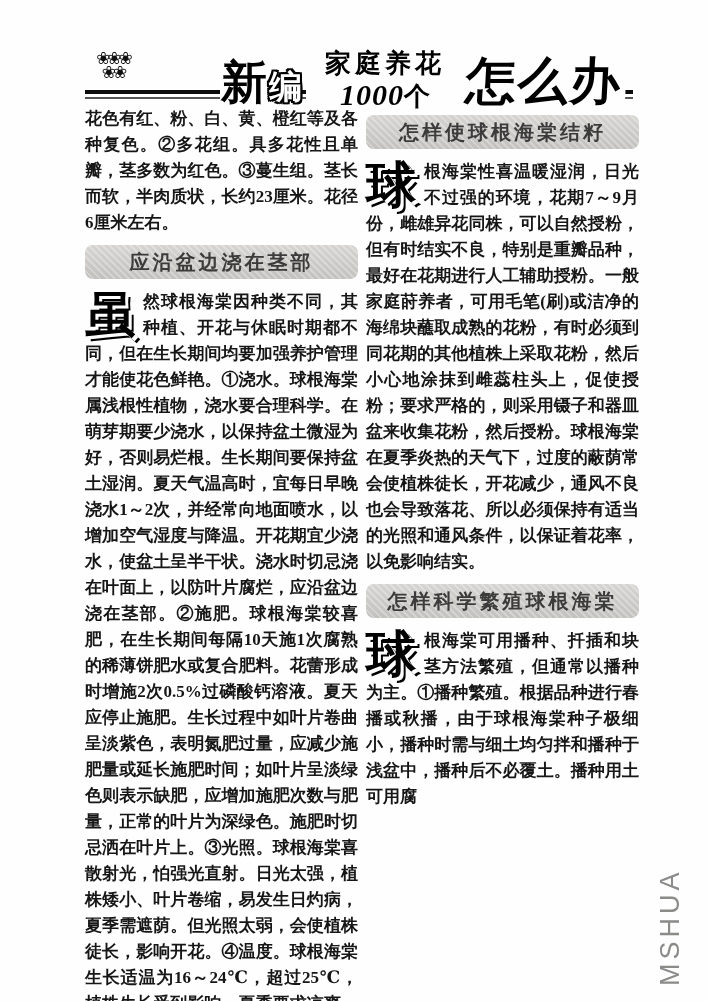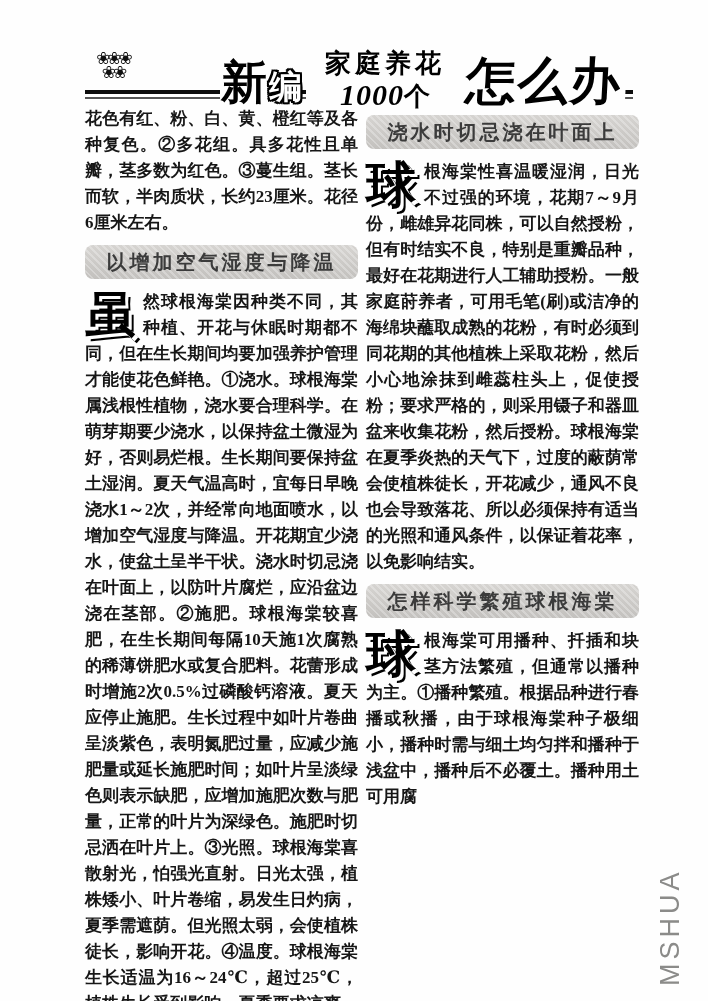--- a/index.html
+++ b/index.html
@@ -95,26 +95,26 @@
   <div class="t-xin">新</div>
   <div class="t-bian">编</div>
   <div class="t-stack">
     <span class="line1">家庭养花</span>
     <span class="line2"><span class="num">1000</span><span class="ge">个</span></span>
   </div>
   <div class="t-zmb">怎么办</div>
 
   <section class="col col-left">
     <p>花色有红、粉、白、黄、橙红等及各种复色。②多花组。具多花性且单瓣，茎多数为红色。③蔓生组。茎长而软，半肉质状，长约23厘米。花径6厘米左右。</p>
-    <div class="section-heading">以增加空气湿度与降温</div>
+    <div class="section-heading">应沿盆边浇在茎部</div>
     <p><span class="dropcap">虽</span><span>然球根海棠因种类不同，其种植、开花与休眠时期都不同，但在生长期间均要加强养护管理才能使花色鲜艳。①浇水。球根海棠属浅根性植物，浇水要合理科学。在萌芽期要少浇水，以保持盆土微湿为好，否则易烂根。生长期间要保持盆土湿润。夏天气温高时，宜每日早晚浇水1～2次，并经常向地面喷水，以增加空气湿度与降温。开花期宜少浇水，使盆土呈半干状。浇水时切忌浇在叶面上，以防叶片腐烂，应沿盆边浇在茎部。②施肥。球根海棠较喜肥，在生长期间每隔10天施1次腐熟的稀薄饼肥水或复合肥料。花蕾形成时增施2次0.5%过磷酸钙溶液。夏天应停止施肥。生长过程中如叶片卷曲呈淡紫色，表明氮肥过量，应减少施肥量或延长施肥时间；如叶片呈淡绿色则表示缺肥，应增加施肥次数与肥量，正常的叶片为深绿色。施肥时切忌洒在叶片上。③光照。球根海棠喜散射光，怕强光直射。日光太强，植株矮小、叶片卷缩，易发生日灼病，夏季需遮荫。但光照太弱，会使植株徒长，影响开花。④温度。球根海棠生长适温为16～24℃，超过25℃，植株生长受到影响。夏季要求凉爽、通风，而气温超过32℃，叶片会枯</span></p>
   </section>
 
   <section class="col col-right">
-    <div class="section-heading">浇水时切忌浇在叶面上</div>
+    <div class="section-heading">怎样使球根海棠结籽</div>
     <p><span class="dropcap">球</span><span>根海棠性喜温暖湿润，日光不过强的环境，花期7～9月份，雌雄异花同株，可以自然授粉，但有时结实不良，特别是重瓣品种，最好在花期进行人工辅助授粉。一般家庭莳养者，可用毛笔(刷)或洁净的海绵块蘸取成熟的花粉，有时必须到同花期的其他植株上采取花粉，然后小心地涂抹到雌蕊柱头上，促使授粉；要求严格的，则采用镊子和器皿盆来收集花粉，然后授粉。球根海棠在夏季炎热的天气下，过度的蔽荫常会使植株徒长，开花减少，通风不良也会导致落花、所以必须保持有适当的光照和通风条件，以保证着花率，以免影响结实。</span></p>
     <div class="section-heading">怎样科学繁殖球根海棠</div>
     <p><span class="dropcap">球</span><span>根海棠可用播种、扦插和块茎方法繁殖，但通常以播种为主。①播种繁殖。根据品种进行春播或秋播，由于球根海棠种子极细小，播种时需与细土均匀拌和播种于浅盆中，播种后不必覆土。播种用土可用腐</span></p>
   </section>
 
   <div class="watermark">MSHUA</div>
 
 </div>
 
 </body></html>

